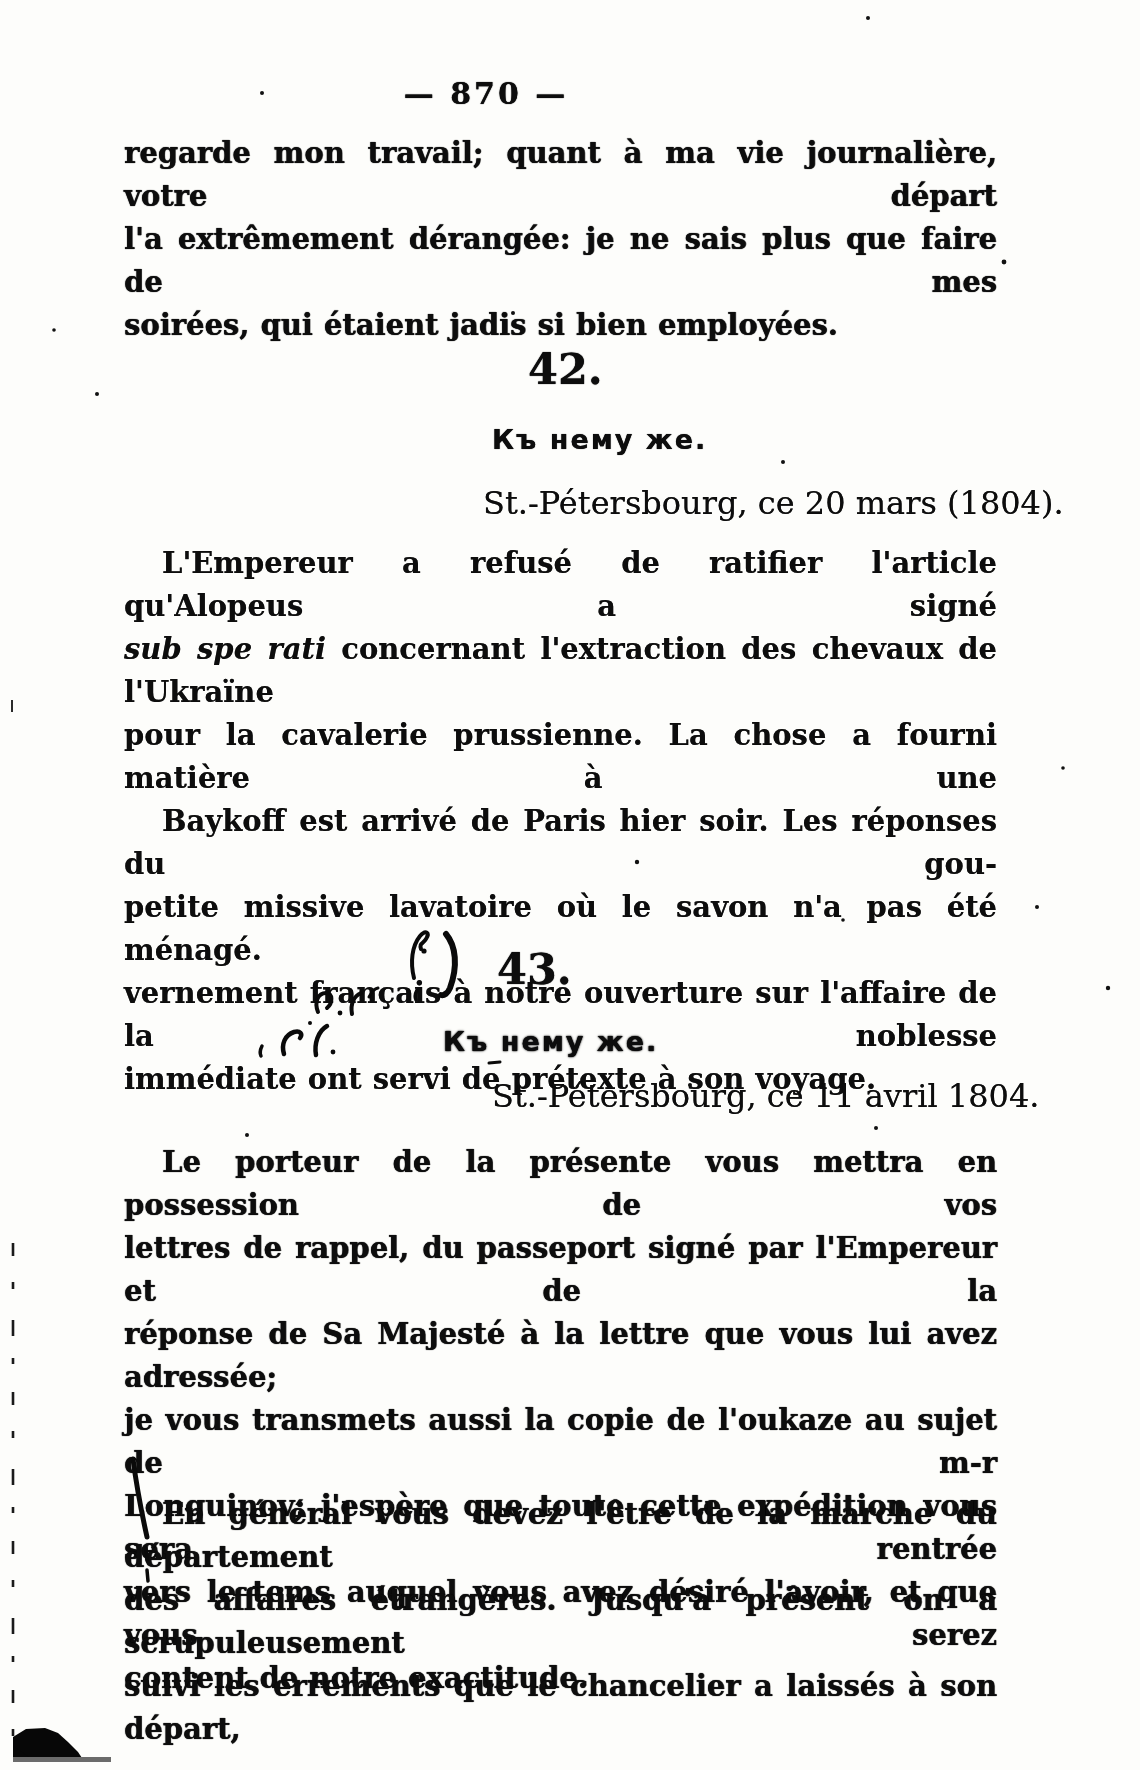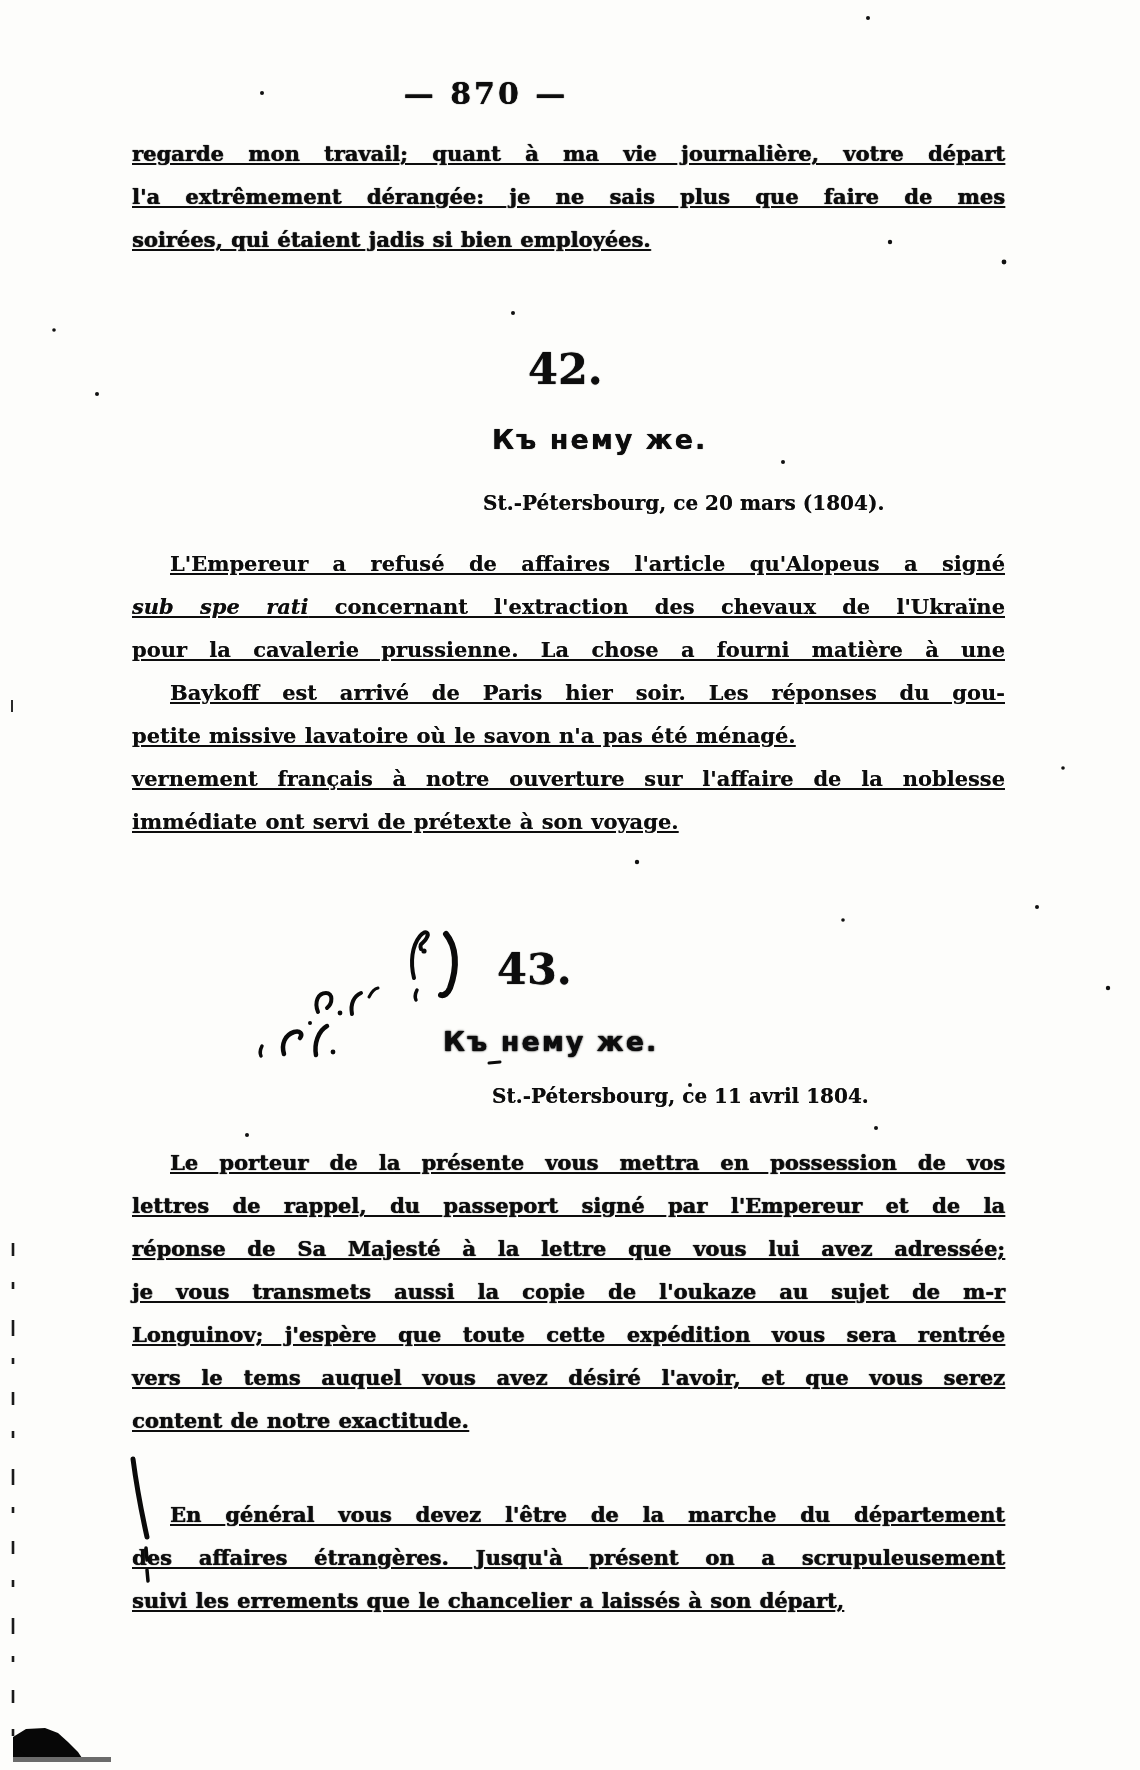--- a/index.html
+++ b/index.html
@@ -16,22 +16,22 @@
   
   .pagenum{
     top:76px;left:0;width:972px;
     text-align:center;
     font-size:30px;font-weight:700;
     letter-spacing:3px;
     text-shadow:0 0 1px #000;
   }
   
   .textblock{
-    left:132px;width:873px;
-    font-size:21px;line-height:43px;font-weight:700;text-decoration:underline;
+    left:124px;width:873px;
+    font-size:29px;line-height:43px;font-weight:700;
   }
   .tline{
     text-align:justify;
     text-align-last:justify;
     white-space:normal;
     word-spacing:1px;
   }
   .tline.last{text-align-last:left;}
   .tline.indent{text-indent:38px;}
   .it{font-style:italic;}
@@ -45,21 +45,21 @@
   
   .ruhead{
     font-family:"DejaVu Sans","Liberation Sans",sans-serif;
     font-size:27px;font-weight:700;line-height:32px;
     letter-spacing:2px;
     text-shadow:0 0 .8px #000;
   }
   .ruhead.smudged{text-shadow:0 0 2.2px rgba(0,0,0,.95), 0 0 1px #000;}
   
   .dateline{
-    font-size:20px;font-weight:700;line-height:32px;
+    font-size:32px;font-weight:400;line-height:32px;
     text-shadow:0 0 .5px rgba(0,0,0,.7);
   }
   
   .inklayer{position:absolute;inset:0;pointer-events:none;}
 </style>
 </head>
 <body>
 
 <div class="page">
 
@@ -71,21 +71,21 @@
       <div class="tline last"><span>soirées, qui étaient jadis si bien employées.</span></div>
     </div>
 
   <div class="abs secnum" style="top:350px;left:528px;">42.</div>
 
   <div class="abs ruhead" style="top:424px;left:492px;">Къ нему же.</div>
 
   <div class="abs dateline" style="top:487px;left:483px;">St.-Pétersbourg, ce 20 mars (1804).</div>
 
   <div class="abs textblock lighter" style="top:542px;">
-      <div class="tline indent"><span>L'Empereur a refusé de affaires l'article qu'Alopeus a signé</span></div>
+      <div class="tline indent"><span>L'Empereur a refusé de ratifier l'article qu'Alopeus a signé</span></div>
       <div class="tline"><span class="it">sub spe rati</span><span> concernant l'extraction  des chevaux de l'Ukraïne</span></div>
       <div class="tline"><span>pour la cavalerie prussienne. La chose a fourni matière à une</span></div>
       <div class="tline indent"><span>Baykoff est arrivé de Paris hier soir. Les réponses du gou-</span></div>
       <div class="tline last"><span>petite missive lavatoire où le savon n'a pas été ménagé.</span></div>
       <div class="tline"><span>vernement français à notre ouverture sur l'affaire de la noblesse</span></div>
       <div class="tline last"><span>immédiate ont servi de prétexte à son voyage.</span></div>
     </div>
 
   <div class="abs secnum" style="top:950px;left:497px;text-align:center;">43.</div>
 

